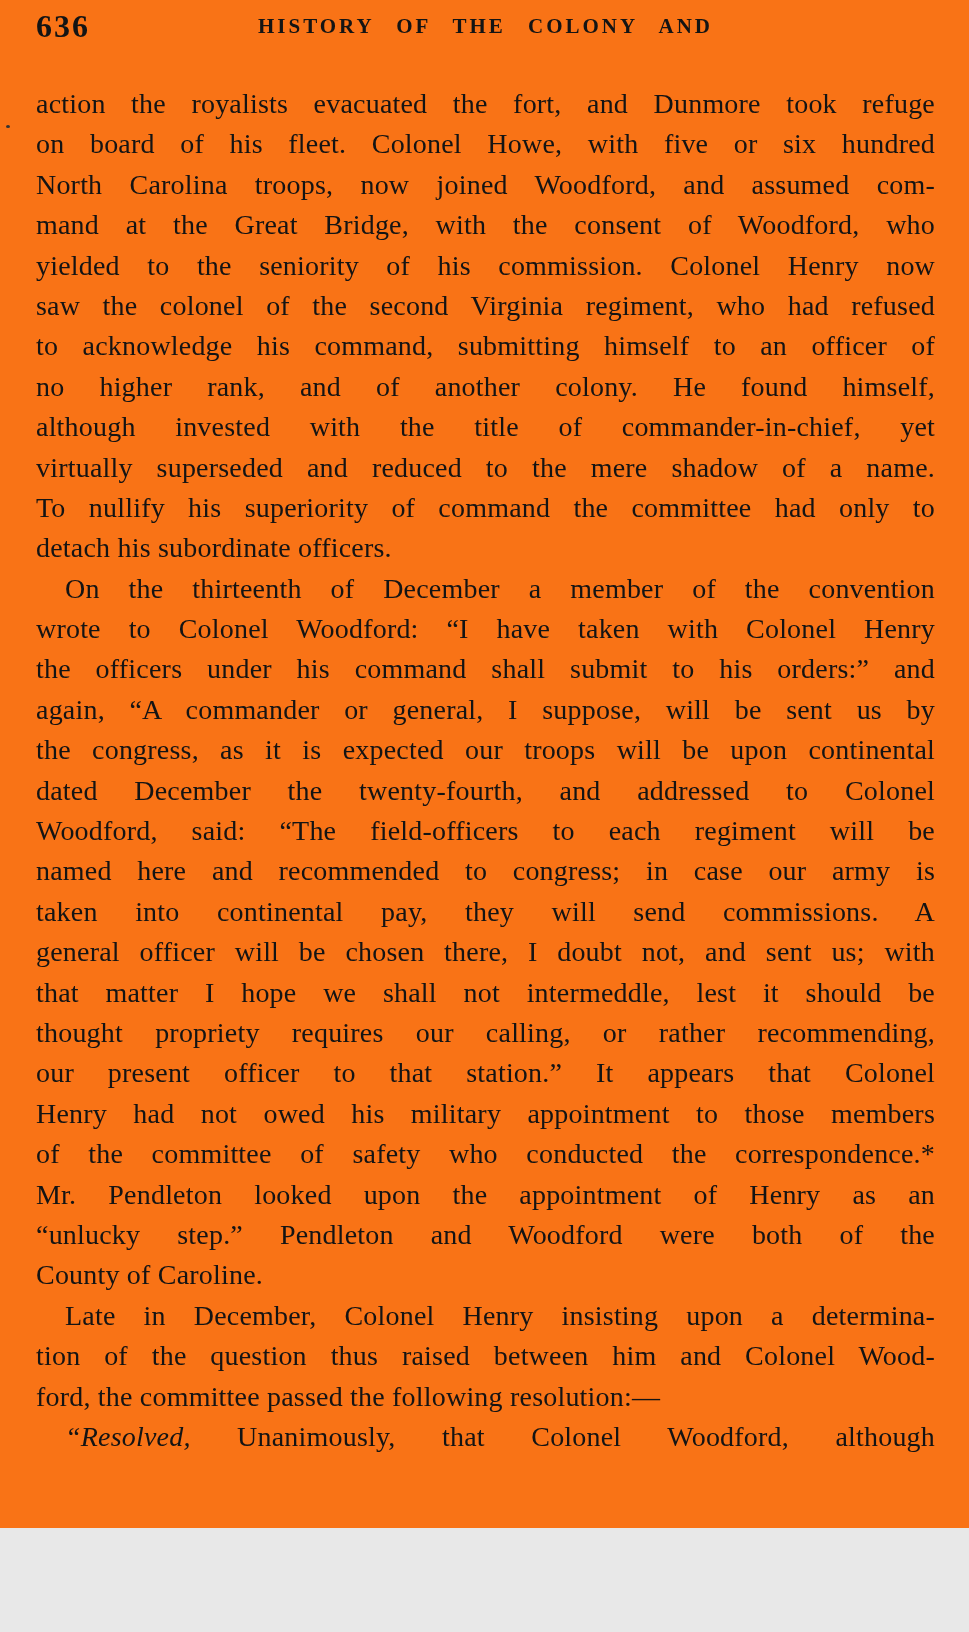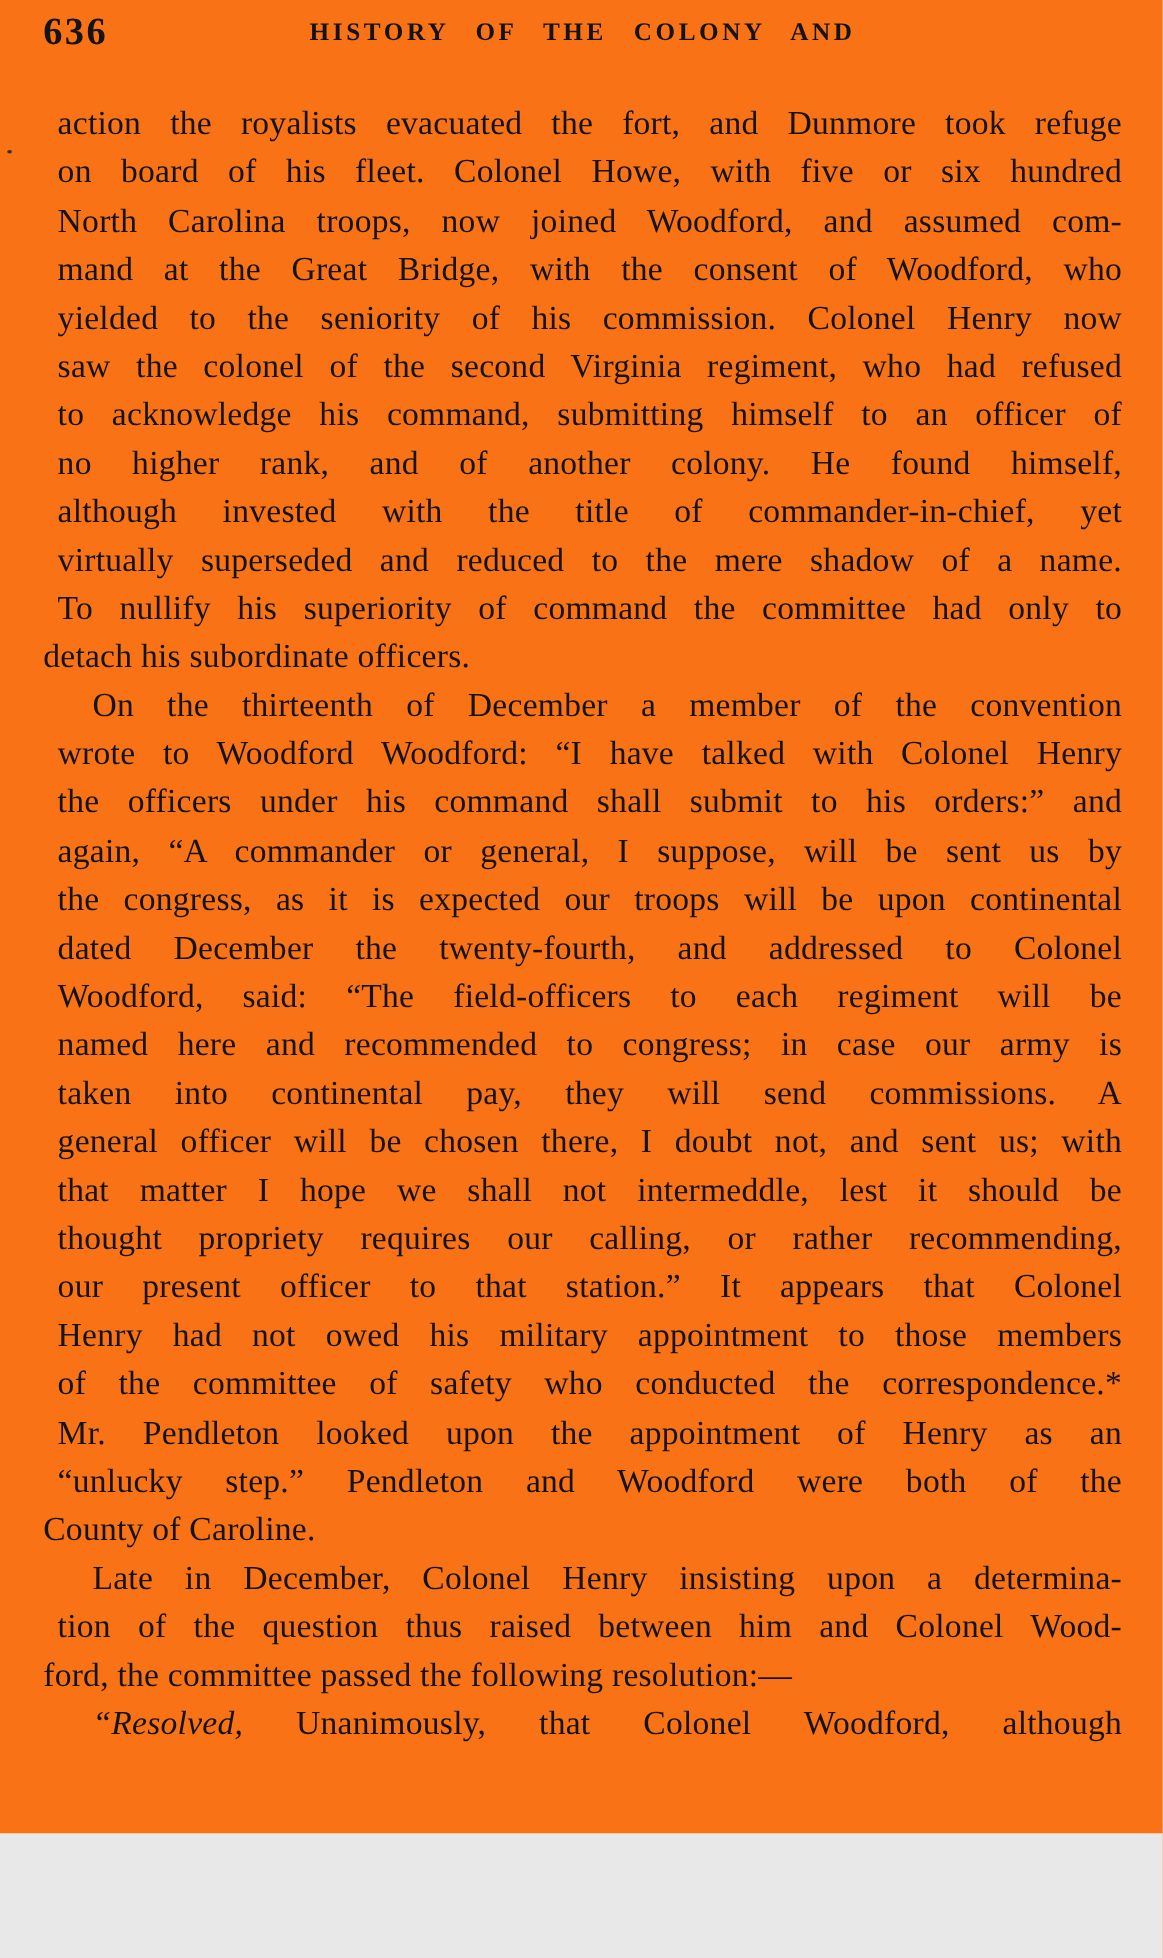--- a/index.html
+++ b/index.html
@@ -52,21 +52,20 @@
   .line {
     height: 40.4px;
     white-space: nowrap;
     text-align: left;
   }
   .line.just {
     white-space: normal;
     text-align: justify;
     text-align-last: justify;
     overflow: hidden;
-    margin-left: 12px;
   }
   .line.ind { text-indent: 29px; }
   .footnote-rule {
     position: absolute;
     left: 38px;
     top: 1549px;
     width: 893px;
     height: 3px;
     background: #161616;
   }
@@ -114,21 +113,21 @@
       <div class="line just">mand at the Great Bridge, with the consent of Woodford, who</div>
       <div class="line just">yielded to the seniority of his commission.  Colonel Henry now</div>
       <div class="line just">saw the colonel of the second Virginia regiment, who had refused</div>
       <div class="line just">to acknowledge his command, submitting himself to an officer of</div>
       <div class="line just">no higher rank, and of another colony.  He found himself,</div>
       <div class="line just">although invested with the title of commander-in-chief, yet</div>
       <div class="line just">virtually superseded and reduced to the mere shadow of a name.</div>
       <div class="line just">To nullify his superiority of command the committee had only to</div>
       <div class="line">detach his subordinate officers.</div>
       <div class="line just ind">On the thirteenth of December a member of the convention</div>
-      <div class="line just">wrote to Woodford Woodford: “I have talked with Colonel Henry</div>
+      <div class="line just">wrote to Colonel Woodford: “I have taken with Colonel Henry</div>
       <div class="line just">the officers under his command shall submit to his orders:” and</div>
       <div class="line just">again, “A commander or general, I suppose, will be sent us by</div>
       <div class="line just">the congress, as it is expected our troops will be upon continental</div>
       <div class="line just">dated December the twenty-fourth, and addressed to Colonel</div>
       <div class="line just">Woodford, said: “The field-officers to each regiment will be</div>
       <div class="line just">named here and recommended to congress; in case our army is</div>
       <div class="line just">taken into continental pay, they will send commissions.  A</div>
       <div class="line just">general officer will be chosen there, I doubt not, and sent us; with</div>
       <div class="line just">that matter I hope we shall not intermeddle, lest it should be</div>
       <div class="line just">thought propriety requires our calling, or rather recommending,</div>

